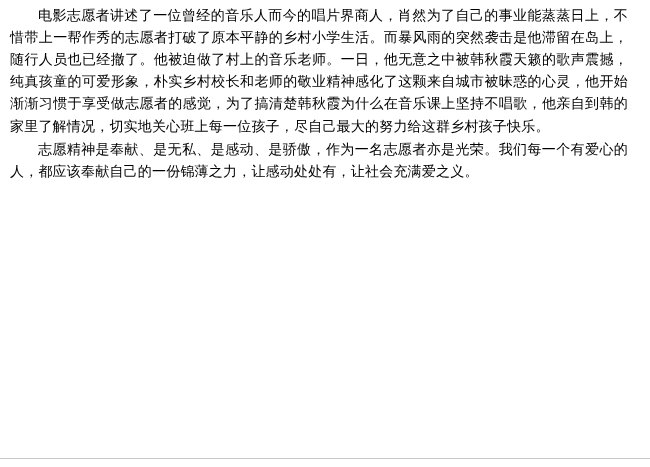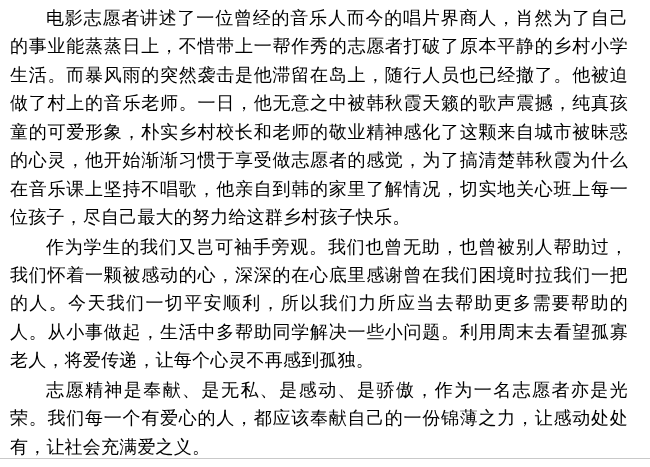--- a/index.html
+++ b/index.html
@@ -26,21 +26,21 @@
     font-weight: bold;
     font-style: italic;
     color: #000;
     text-align: left;
     padding-left: 72px;
     line-height: 1.5;
     margin-bottom: 2px;
     letter-spacing: 0.5px;
   }
   .para {
-    font-size: 18px;
+    font-size: 14px;
     color: #000;
     line-height: 1.58;
     text-align: justify;
     text-justify: inter-ideograph;
     text-indent: 2em;
     margin: 0 12px 1px 0;
     letter-spacing: 0.2px;
     word-break: break-all;
   }
   .rule {
@@ -52,17 +52,16 @@
     background: #c9c9c9;
   }
 </style>
 </head>
 <body>
 
 <div class="page">
 
 
   <p class="para">电影志愿者讲述了一位曾经的音乐人而今的唱片界商人，肖然为了自己的事业能蒸蒸日上，不惜带上一帮作秀的志愿者打破了原本平静的乡村小学生活。而暴风雨的突然袭击是他滞留在岛上，随行人员也已经撤了。他被迫做了村上的音乐老师。一日，他无意之中被韩秋霞天籁的歌声震撼，纯真孩童的可爱形象，朴实乡村校长和老师的敬业精神感化了这颗来自城市被昧惑的心灵，他开始渐渐习惯于享受做志愿者的感觉，为了搞清楚韩秋霞为什么在音乐课上坚持不唱歌，他亲自到韩的家里了解情况，切实地关心班上每一位孩子，尽自己最大的努力给这群乡村孩子快乐。</p>
-  <p class="para">作为学生的我们又岂可袖手旁观。我们也曾无助，也曾被别人帮助过，我们怀着一颗被感动的心，深深的在心底里感谢曾在我们困境时拉我们一把的人。今天我们一切平安顺利，所以我们力所应当去帮助更多需要帮助的人。从小事做起，生活中多帮助同学解决一些小问题。利用周末去看望孤寡老人，将爱传递，让每个心灵不再感到孤独。</p>
   <p class="para">志愿精神是奉献、是无私、是感动、是骄傲，作为一名志愿者亦是光荣。我们每一个有爱心的人，都应该奉献自己的一份锦薄之力，让感动处处有，让社会充满爱之义。</p>
 
   <div class="rule"></div>
 </div>
 
 </body></html>

